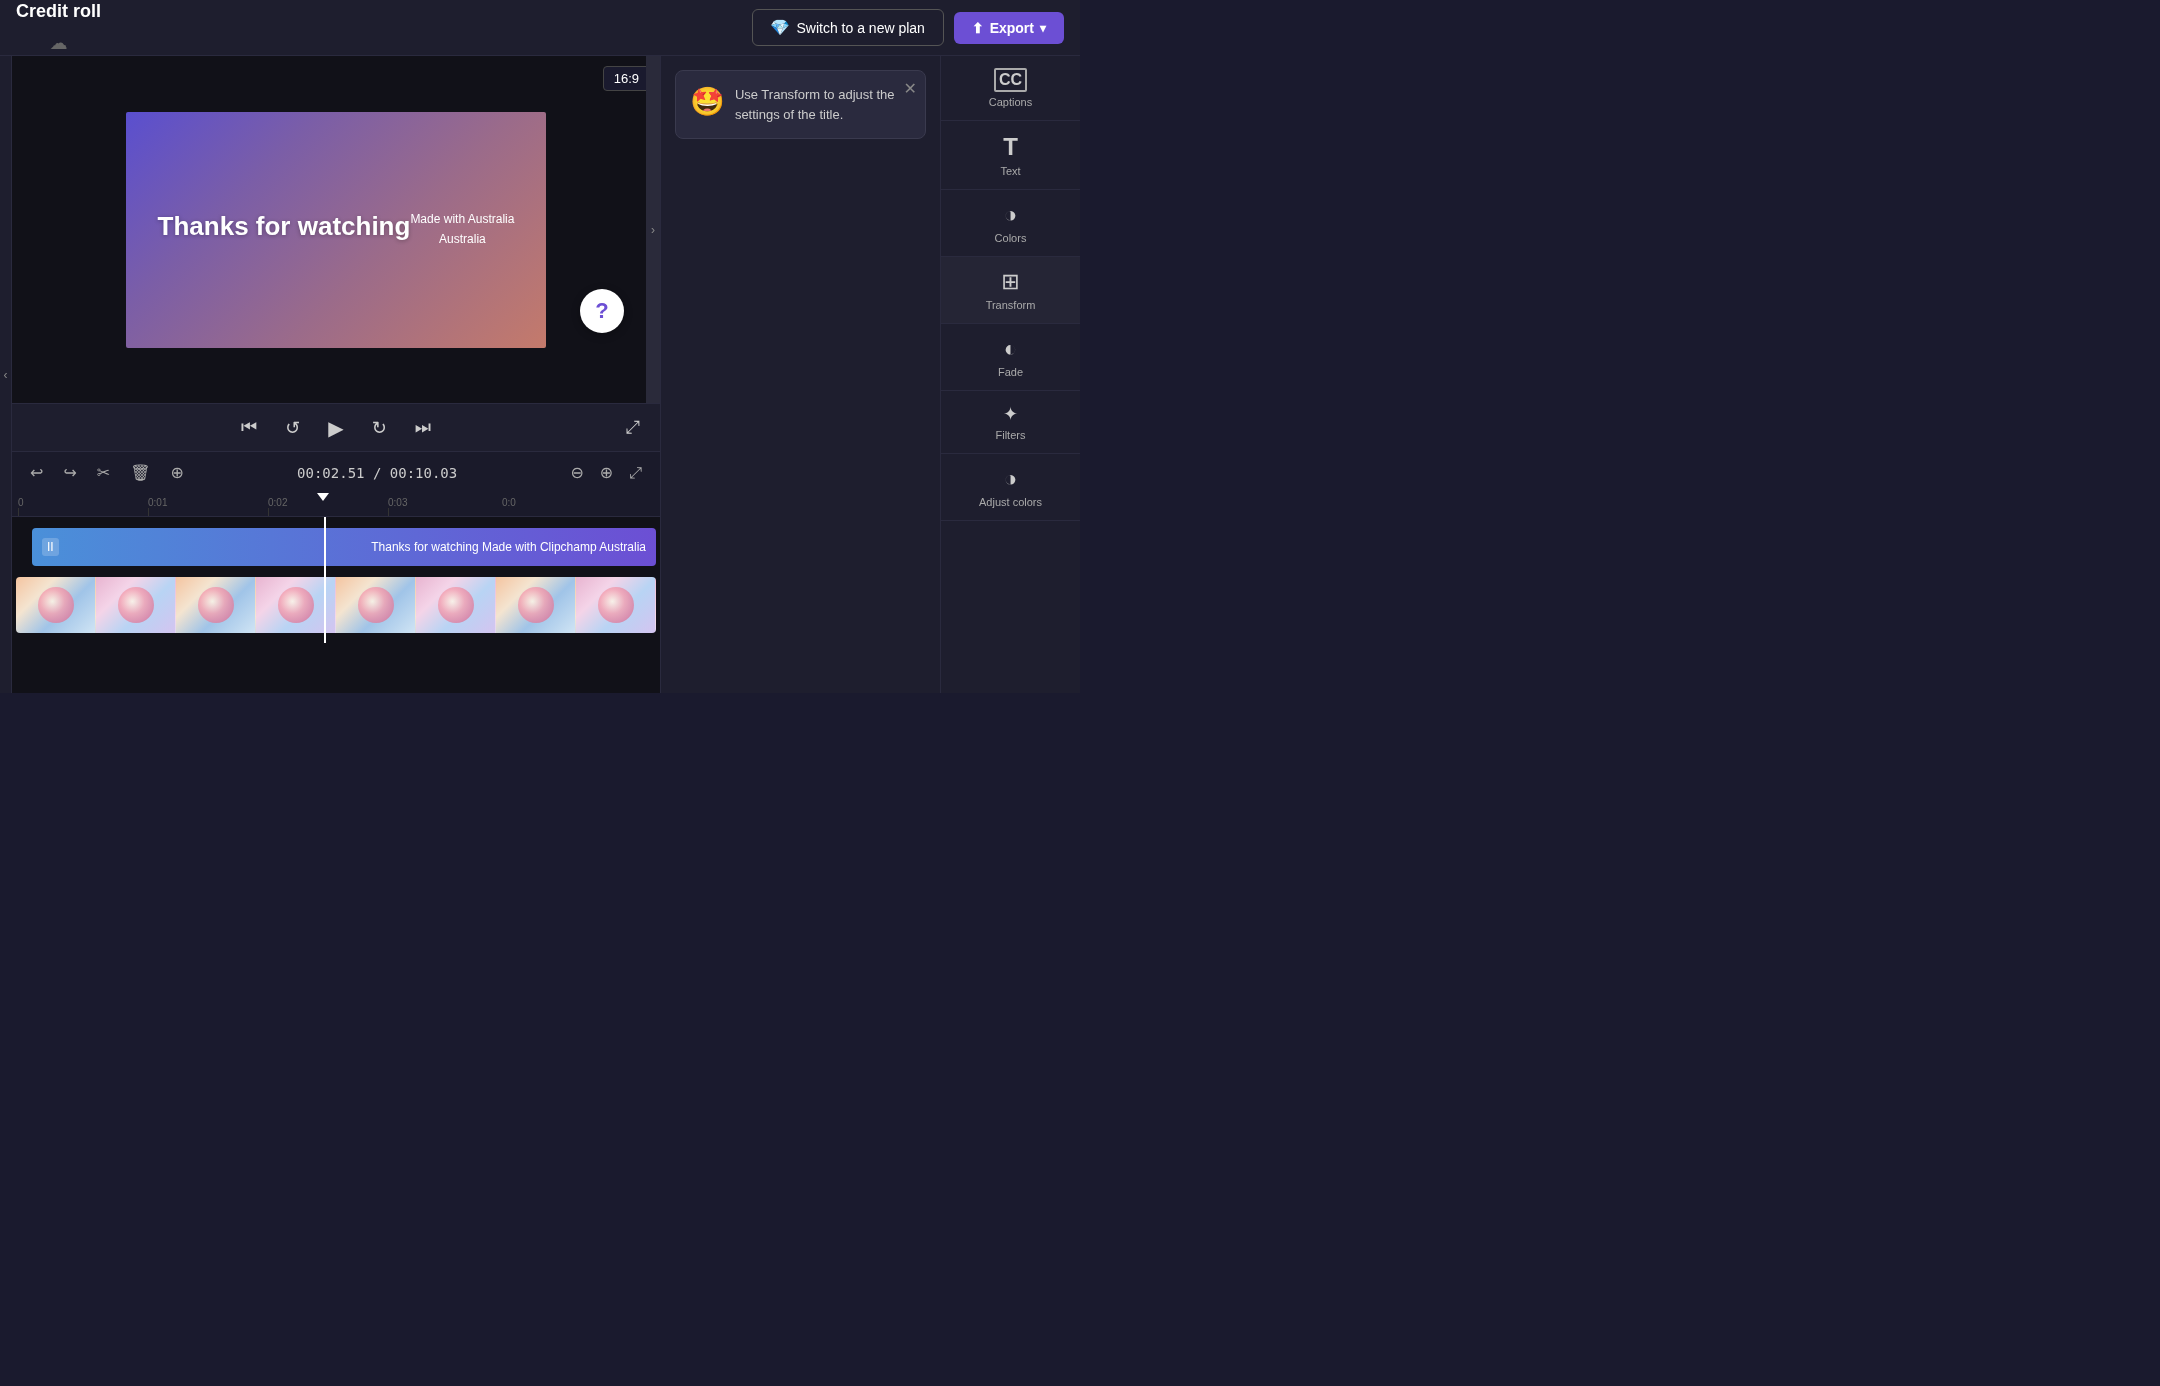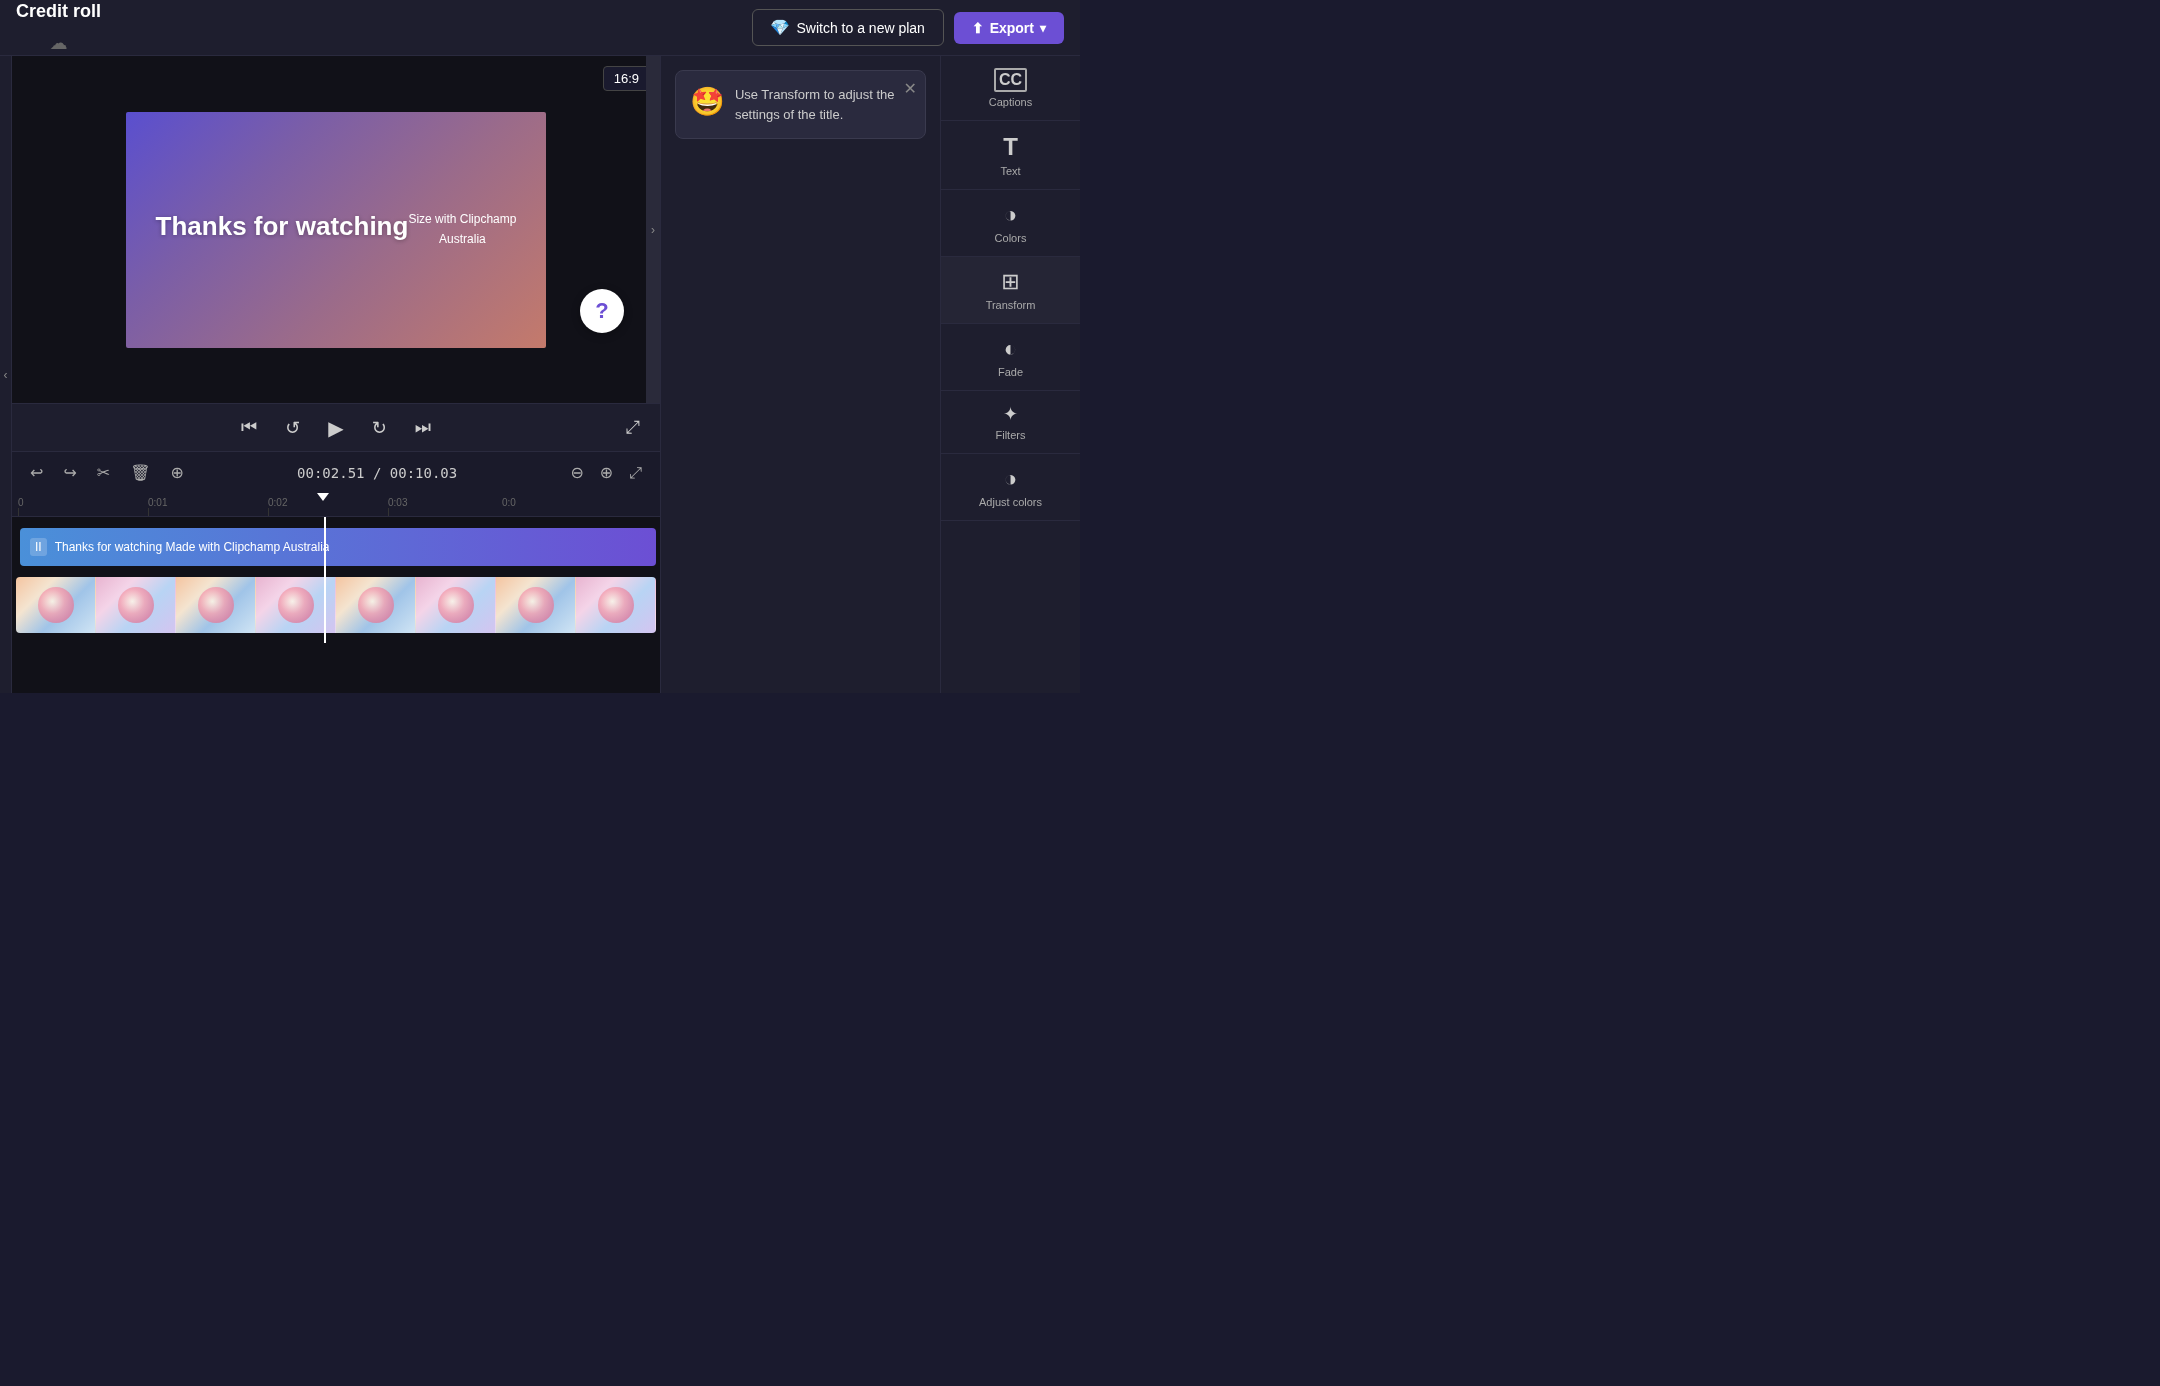--- a/index.html
+++ b/index.html
@@ -295,29 +295,30 @@
     }
     .track-row {
       height: 44px;
       display: flex;
       align-items: center;
       position: relative;
       margin-bottom: 6px;
     }
     .text-track {
       position: absolute;
-      left: 4px;
+      left: 16px;
       right: 0;
       height: 38px;
       background: linear-gradient(90deg, #4a90d9 0%, #6c4fd4 100%);
       border-radius: 4px;
       display: flex;
       align-items: center;
       padding: 0 10px;
       gap: 8px;
+      justify-content: space-between;
     }
     .text-track-icon {
       color: #fff;
       font-size: 12px;
       background: rgba(255,255,255,0.2);
       border-radius: 3px;
       padding: 2px 5px;
     }
     .text-track-label {
       font-size: 12px;
@@ -493,21 +494,21 @@
   <div class="left-collapse">
     <span>‹</span>
   </div>
 
   <div class="center-content">
 
     <div class="video-preview-container">
       <div class="video-canvas">
         <span class="video-canvas-text-main">Thanks for watching</span>
         <span class="video-canvas-text-sub">
-          <span>Size with Clipchamp</span><br>
+          <span>Made with Australia</span><br>
           <span>Australia</span>
         </span>
       </div>
       <div class="aspect-ratio-badge">16:9</div>
       <div class="help-btn">?</div>
       <div class="right-collapse-preview">
         <span>›</span>
       </div>
     </div>
 

